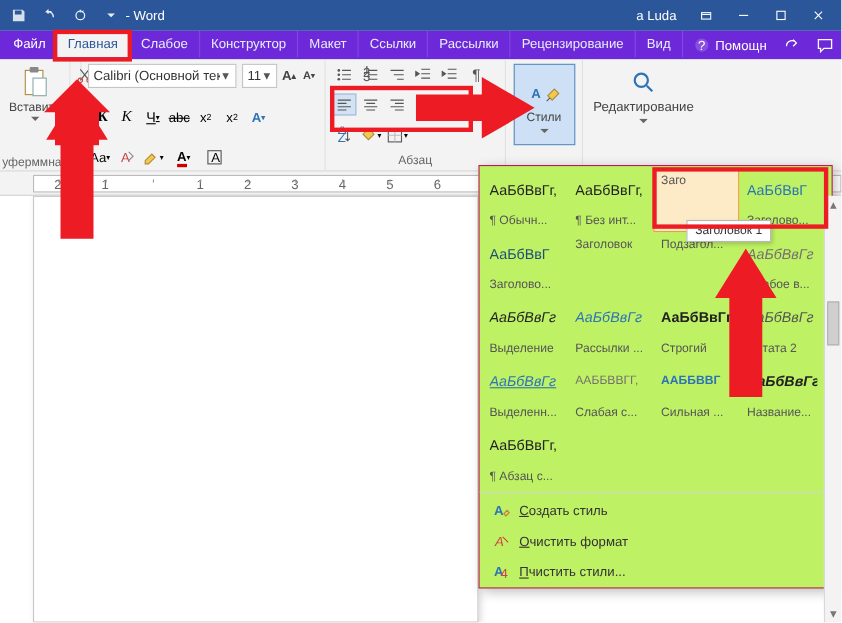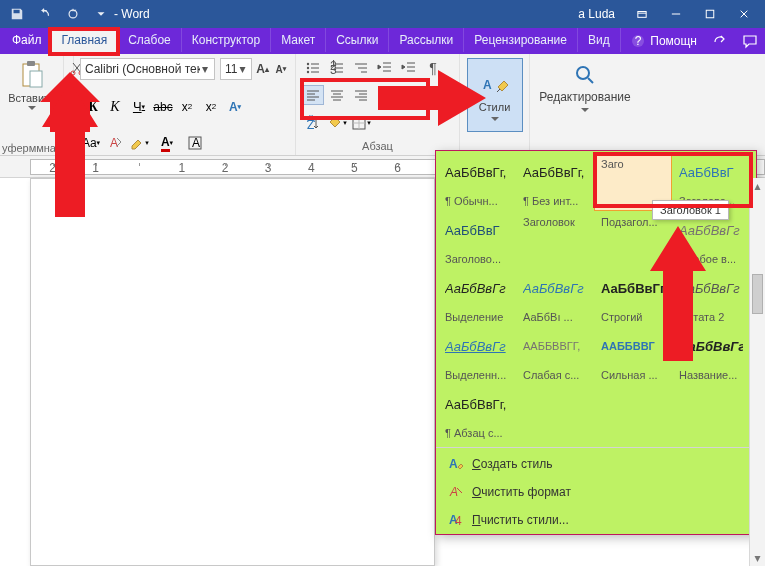--- a/index.html
+++ b/index.html
@@ -403,21 +403,21 @@
       <div class="swatch">
         <div class="sw-prev" style="color:#767171;font-style:italic">АаБбВвГг</div>
         <div class="sw-name">Слабое в...</div>
       </div>
       <div class="swatch">
         <div class="sw-prev" style="font-style:italic">АаБбВвГг</div>
         <div class="sw-name">Выделение</div>
       </div>
       <div class="swatch">
         <div class="sw-prev" style="color:#2e74b5;font-style:italic">АаБбВвГг</div>
-        <div class="sw-name">АаБбВı ...</div>
+        <div class="sw-name">Рассылки ...</div>
       </div>
       <div class="swatch">
         <div class="sw-prev" style="font-weight:bold">АаБбВвГг</div>
         <div class="sw-name">Строгий</div>
       </div>
       <div class="swatch">
         <div class="sw-prev" style="font-style:italic;color:#555">АаБбВвГг</div>
         <div class="sw-name">Цитата 2</div>
       </div>
       <div class="swatch">
@@ -464,21 +464,21 @@
       <span class="mi-ic">
         <svg viewBox="0 0 16 16">
           <text x="1" y="12" font-size="10" fill="#2e74b5" font-weight="bold">A</text>
           <text x="7" y="13" font-size="8" fill="#c44">4</text>
         </svg>
       </span>
       <span><span style="text-decoration:underline">П</span><span id="m3">чистить стили...</span></span>
     </div>
 </div>
 
-<div class="tooltip" style="left:652px;top:200px">Заголовок 1</div>
+<div class="tooltip" style="left:624px;top:200px">Заголовок 1</div>
 
 <div class="scrollbar-v">
   <div class="sb-btn">▴</div>
   <div class="sb-track">
       <div class="sb-thumb"></div>
     </div>
   <div class="sb-btn" style="position:absolute;bottom:0;width:100%">▾</div>
 </div>
 
 <div class="red-box" style="left:48px;top:27px;width:72px;height:29px"></div>

